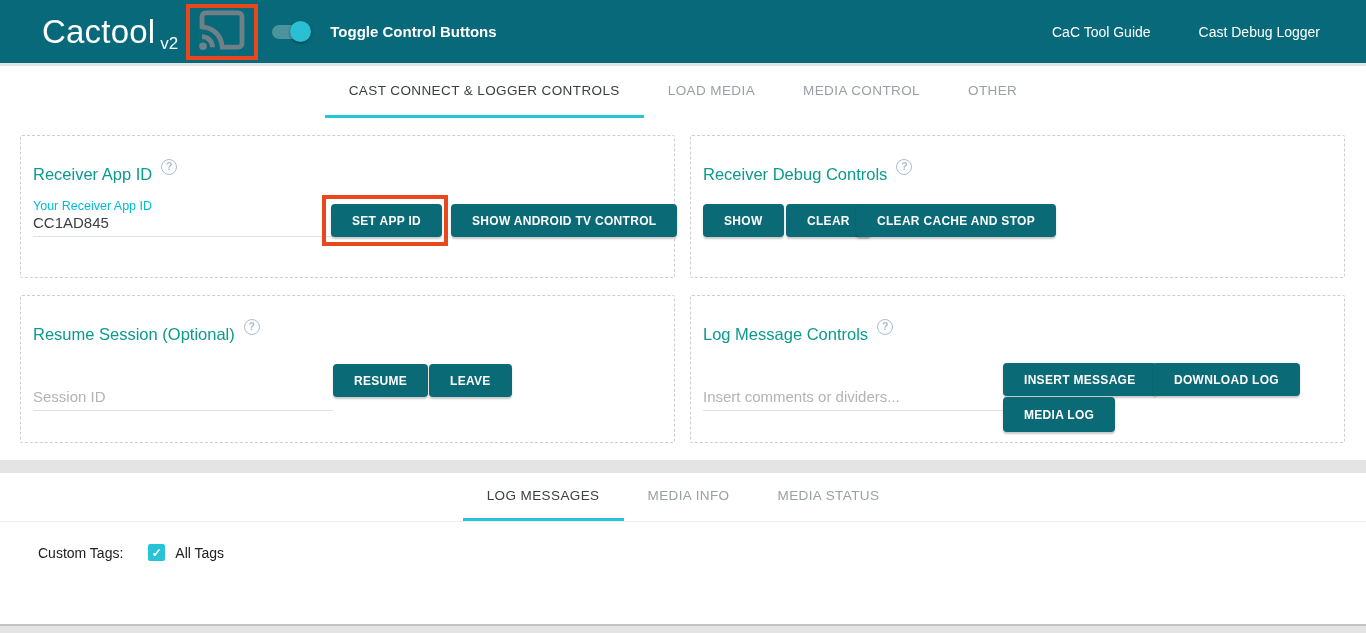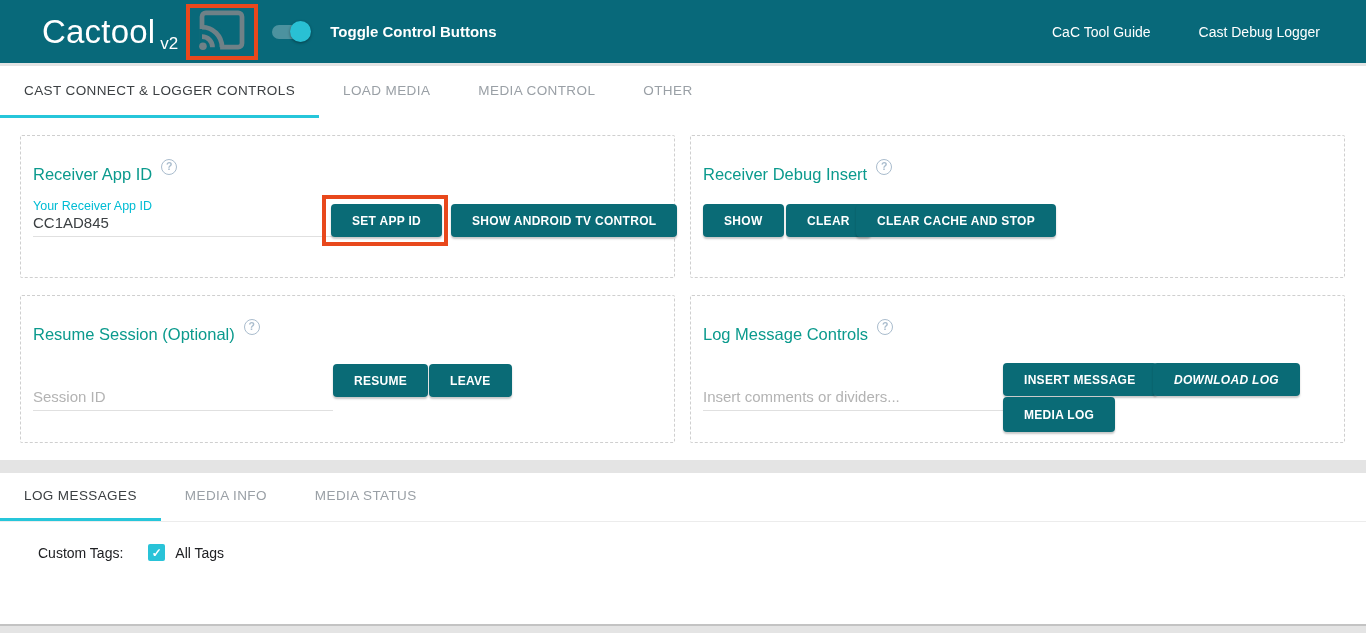--- a/index.html
+++ b/index.html
@@ -33,21 +33,21 @@
   .header-spacer { flex:1; }
   .header-link { color:#fff; font-size:14px; font-weight:500; margin-right:48px; cursor:pointer; white-space:nowrap; }
   .header-link:last-child { margin-right:46px; }
 
   
   .section-top { position:absolute; top:66px; left:0; width:1366px; height:394px; background:#fff; }
   .section-bottom { position:absolute; top:473px; left:0; width:1366px; height:153px; background:#fff;
     border-bottom:2px solid #c3c3c3; }
 
   
-  .tabs { display:flex; align-items:stretch; height:52px; }
+  .tabs { display:flex; justify-content:center; align-items:stretch; height:52px; }
   .tabs-bottom { height:49px; border-bottom:1px solid #ececec; }
   .tab {
     display:flex; align-items:center; padding:0 24px; font-size:13.5px; letter-spacing:.4px;
     color:#9aa0a6; font-weight:500; cursor:pointer; border-bottom:3px solid transparent;
     text-transform:uppercase; white-space:nowrap;
   }
   .tab.active { color:#3c4043; border-bottom-color:#26c6da; }
 
   
   .card {
@@ -134,21 +134,21 @@
     </span>
     <span class="field-label" style="top:63px;">Your Receiver App ID</span>
     <input class="text-input" style="top: 78px;" value="CC1AD845">
     <button class="btn" style="left:310px; top:68px;">SET APP ID</button>
     <div class="ring" style="left:301px; top:59px; width:126px; height:51px;"></div>
     <button class="btn" style="left:430px; top:68px;">SHOW ANDROID TV CONTROL</button>
   </div>
 
   <div class="card card-2">
     <span class="card-title">
-      <span>Receiver Debug Insert</span><span class="help-icon">?</span>
+      <span>Receiver Debug Controls</span><span class="help-icon">?</span>
     </span>
     <button class="btn" style="left:12px; top:68px;">SHOW</button>
     <button class="btn" style="left:95px; top:68px;">CLEAR</button>
     <button class="btn" style="left:165px; top:68px;">CLEAR CACHE AND STOP</button>
   </div>
 
   <div class="card card-3">
     <span class="card-title">
       <span>Resume Session (Optional)</span><span class="help-icon">?</span>
     </span>
@@ -156,21 +156,21 @@
     <button class="btn" style="left:312px; top:68px;text-align:center;">RESUME</button>
     <button class="btn" style="left:408px; top:68px;">LEAVE</button>
   </div>
 
   <div class="card card-4">
     <span class="card-title">
       <span>Log Message Controls</span><span class="help-icon">?</span>
     </span>
     <input class="text-input" style="top: 92px;" placeholder="Insert comments or dividers...">
     <button class="btn" style="left:312px; top:67px;">INSERT MESSAGE</button>
-    <button class="btn" style="left:462px; top:67px;font-style:italic;">DOWNLOAD LOG</button>
+    <button class="btn" style="left:462px; top:67px;">DOWNLOAD LOG</button>
     <button class="btn" style="left:312px; top:101px; height:35px;">MEDIA LOG</button>
   </div>
 </div>
 
 <div class="section-bottom">
   <div class="tabs tabs-bottom">
     <div class="tab active">LOG MESSAGES</div>
     <div class="tab">MEDIA INFO</div>
     <div class="tab">MEDIA STATUS</div>
   </div>

